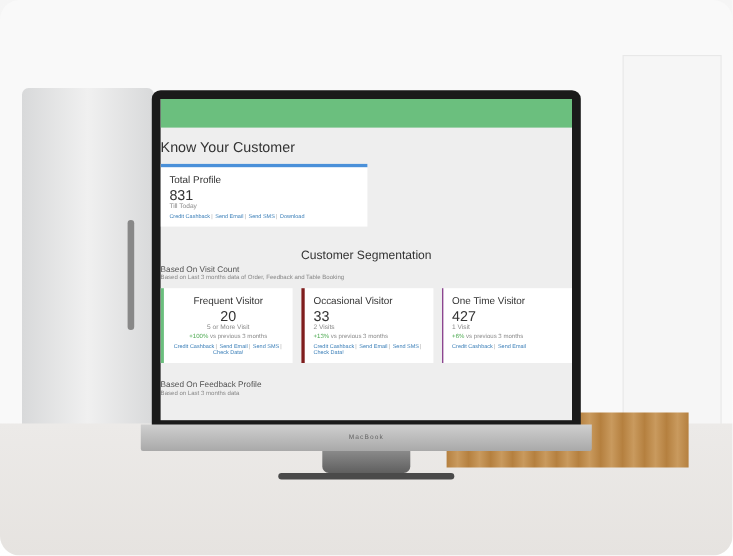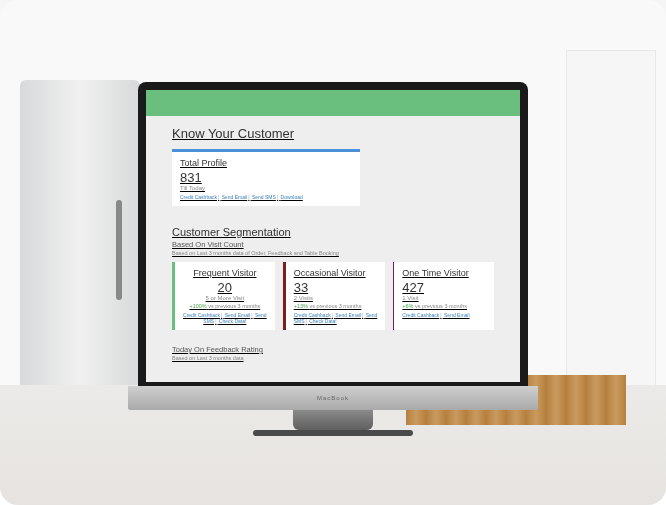--- a/index.html
+++ b/index.html
@@ -81,23 +81,22 @@
   position: absolute;
   inset: 8px;
   background: #eeeeee;
   overflow: hidden;
 }
 .topbar {
   height: 26px;
   background: #6bbf7e;
 }
 .content {
-  padding: 10px 26px;
+  padding: 10px 0;
   font-size: 7px;
-  text-decoration: underline;
 }
 h1.page-title {
   font-size: 13px;
   font-weight: 400;
   color: #333;
   margin-bottom: 8px;
 }
 .card {
   background: #fff;
   padding: 6px 8px;
@@ -134,20 +133,21 @@
 .card-links .sep {
   color: #aaa;
   margin: 0 1px;
 }
 h2.section-title {
   font-size: 11px;
   font-weight: 400;
   color: #333;
   margin-top: 20px;
   margin-bottom: 2px;
+  text-align: center;
 }
 .section-sub {
   font-size: 7.5px;
   color: #555;
   margin-bottom: 1px;
 }
 .section-note {
   font-size: 5.5px;
   color: #888;
   margin-bottom: 6px;
@@ -280,21 +280,21 @@
               <span class="delta">+6%</span>
               <span class="label">vs previous 3 months</span>
             </div>
             <div class="card-links">
               <a>Credit Cashback</a><span class="sep">|</span>
               <a>Send Email</a>
             </div>
           </div>
         </div>
 
-        <div class="section-sub" style="margin-top:7px">Today On Feedback Rating</div>
+        <div class="section-sub" style="margin-top:7px">Based On Feedback Profile</div>
         <div class="section-note">Based on Last 3 months data</div>
 
       </div>
     </div>
   </div>
   <div class="base">
     <span class="base-label">MacBook</span>
   </div>
   <div class="foot"></div>
 </div>

